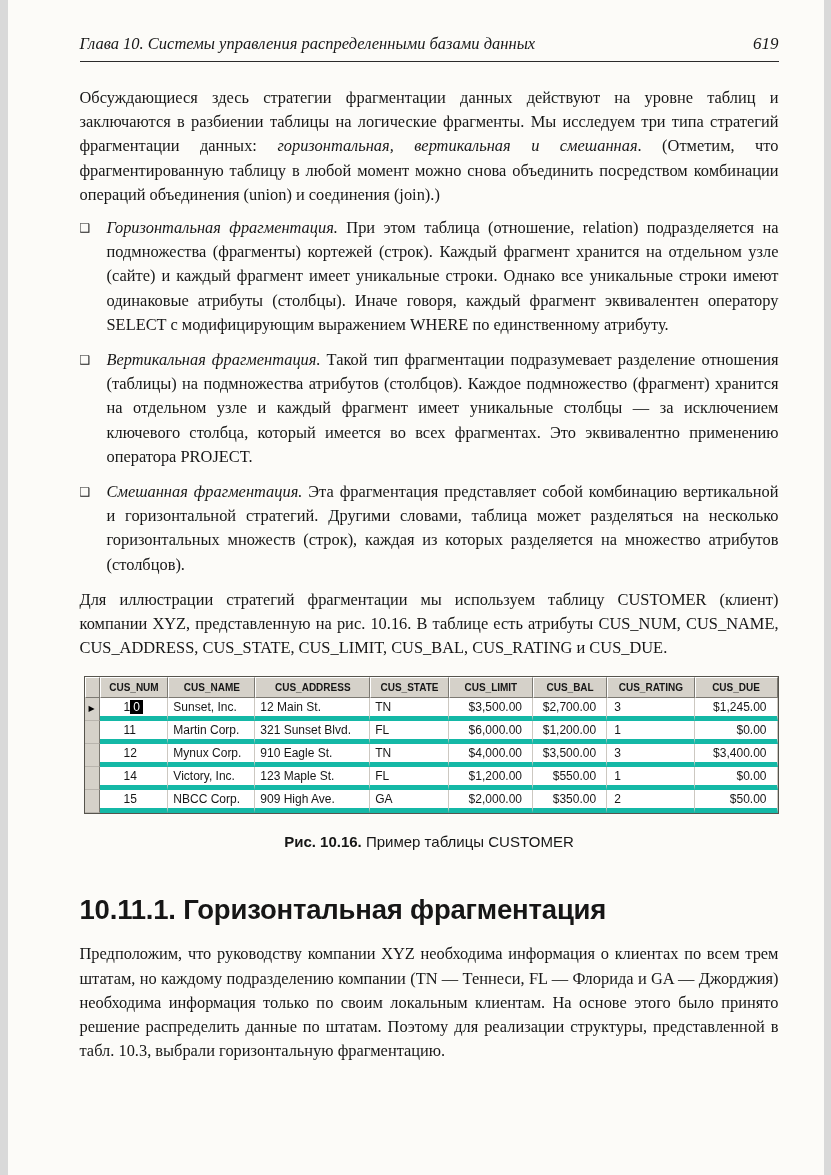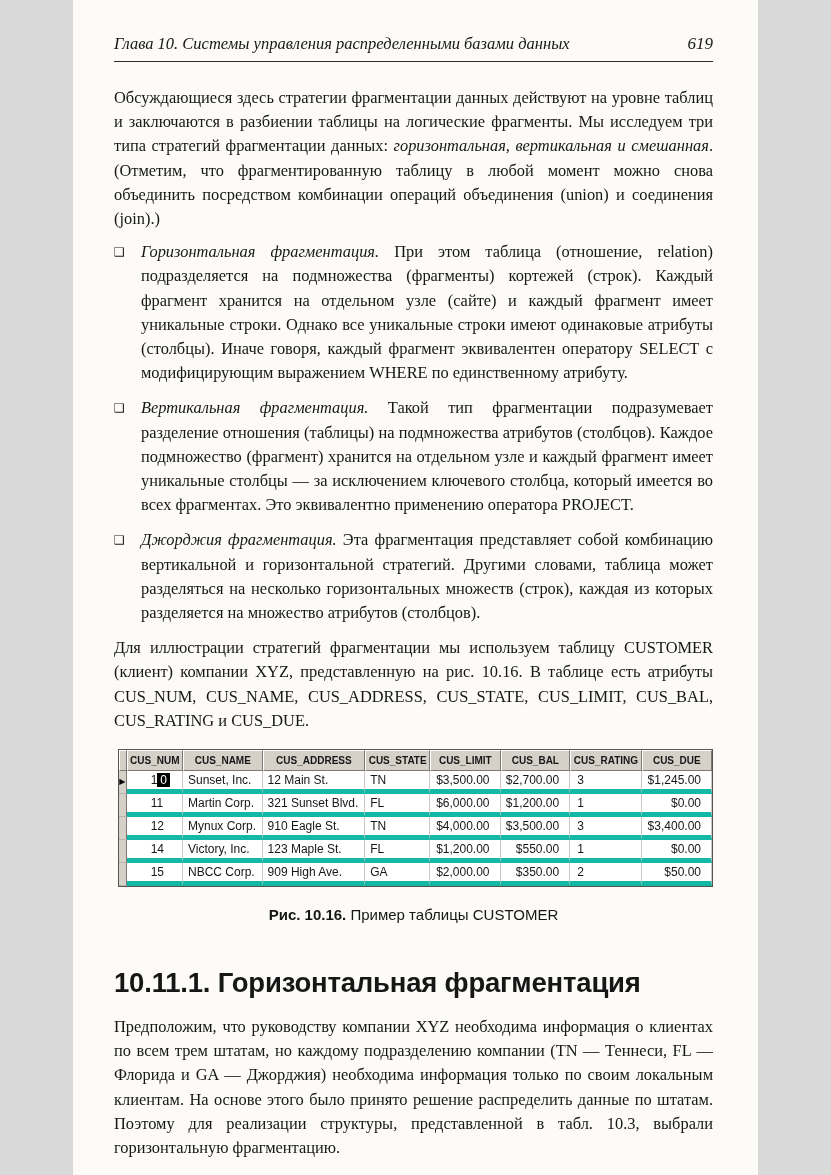--- a/index.html
+++ b/index.html
@@ -1,20 +1,20 @@
 <!DOCTYPE html>
 <html><head>
 <meta charset="utf-8">
 <style>
   * { margin:0; padding:0; box-sizing:border-box; }
   html, body { background:#d9d9d9; }
   .page {
-    width:685px; height:1175px; margin:0 auto;
+    width:816px; height:1175px; margin:0 auto;
     background:#fcfbf8; color:#161616;
-    padding:34px 45px 0 41px;
+    padding:34px 45px 0 72px;
     font-family:"Liberation Serif", serif;
     overflow:hidden; position:relative;
   }
   .running-header {
     display:flex; justify-content:space-between; align-items:baseline;
     font-style:italic; font-size:16.5px;
     padding-bottom:7px; border-bottom:1.7px solid #2b2b2b;
     margin-bottom:24px;
   }
   .running-header .pagenum { font-size:17px; }
@@ -90,21 +90,21 @@
     <div class="bullet">
       <span class="bullet-mark">❑</span>
       <div class="bullet-body"><i>Горизонтальная фрагментация.</i><span> При этом таблица (отношение, relation) подразделяется на подмножества (фрагменты) кортежей (строк). Каждый фрагмент хранится на отдельном узле (сайте) и каждый фрагмент имеет уникальные строки. Однако все уникальные строки имеют одинаковые атрибуты (столбцы). Иначе говоря, каждый фрагмент эквивалентен оператору SELECT с модифицирующим выражением WHERE по единственному атрибуту.</span></div>
     </div>
     <div class="bullet">
       <span class="bullet-mark">❑</span>
       <div class="bullet-body"><i>Вертикальная фрагментация.</i><span> Такой тип фрагментации подразумевает разделение отношения (таблицы) на подмножества атрибутов (столбцов). Каждое подмножество (фрагмент) хранится на отдельном узле и каждый фрагмент имеет уникальные столбцы — за исключением ключевого столбца, который имеется во всех фрагментах. Это эквивалентно применению оператора PROJECT.</span></div>
     </div>
     <div class="bullet">
       <span class="bullet-mark">❑</span>
-      <div class="bullet-body"><i>Джорджия фрагментация.</i><span> Эта фрагментация представляет собой комбинацию вертикальной и горизонтальной стратегий. Другими словами, таблица может разделяться на несколько горизонтальных множеств (строк), каждая из которых разделяется на множество атрибутов (столбцов).</span></div>
+      <div class="bullet-body"><i>Смешанная фрагментация.</i><span> Эта фрагментация представляет собой комбинацию вертикальной и горизонтальной стратегий. Другими словами, таблица может разделяться на несколько горизонтальных множеств (строк), каждая из которых разделяется на множество атрибутов (столбцов).</span></div>
     </div>
   </div>
 
   <p class="body">Для иллюстрации стратегий фрагментации мы используем таблицу CUSTOMER (клиент) компании XYZ, представленную на рис. 10.16. В таблице есть атрибуты CUS_NUM, CUS_NAME, CUS_ADDRESS, CUS_STATE, CUS_LIMIT, CUS_BAL, CUS_RATING и CUS_DUE.</p>
 
   <div class="shot-wrap">
     <div class="shot">
       <table class="grid">
         <colgroup>
           <col style="width:18px">

